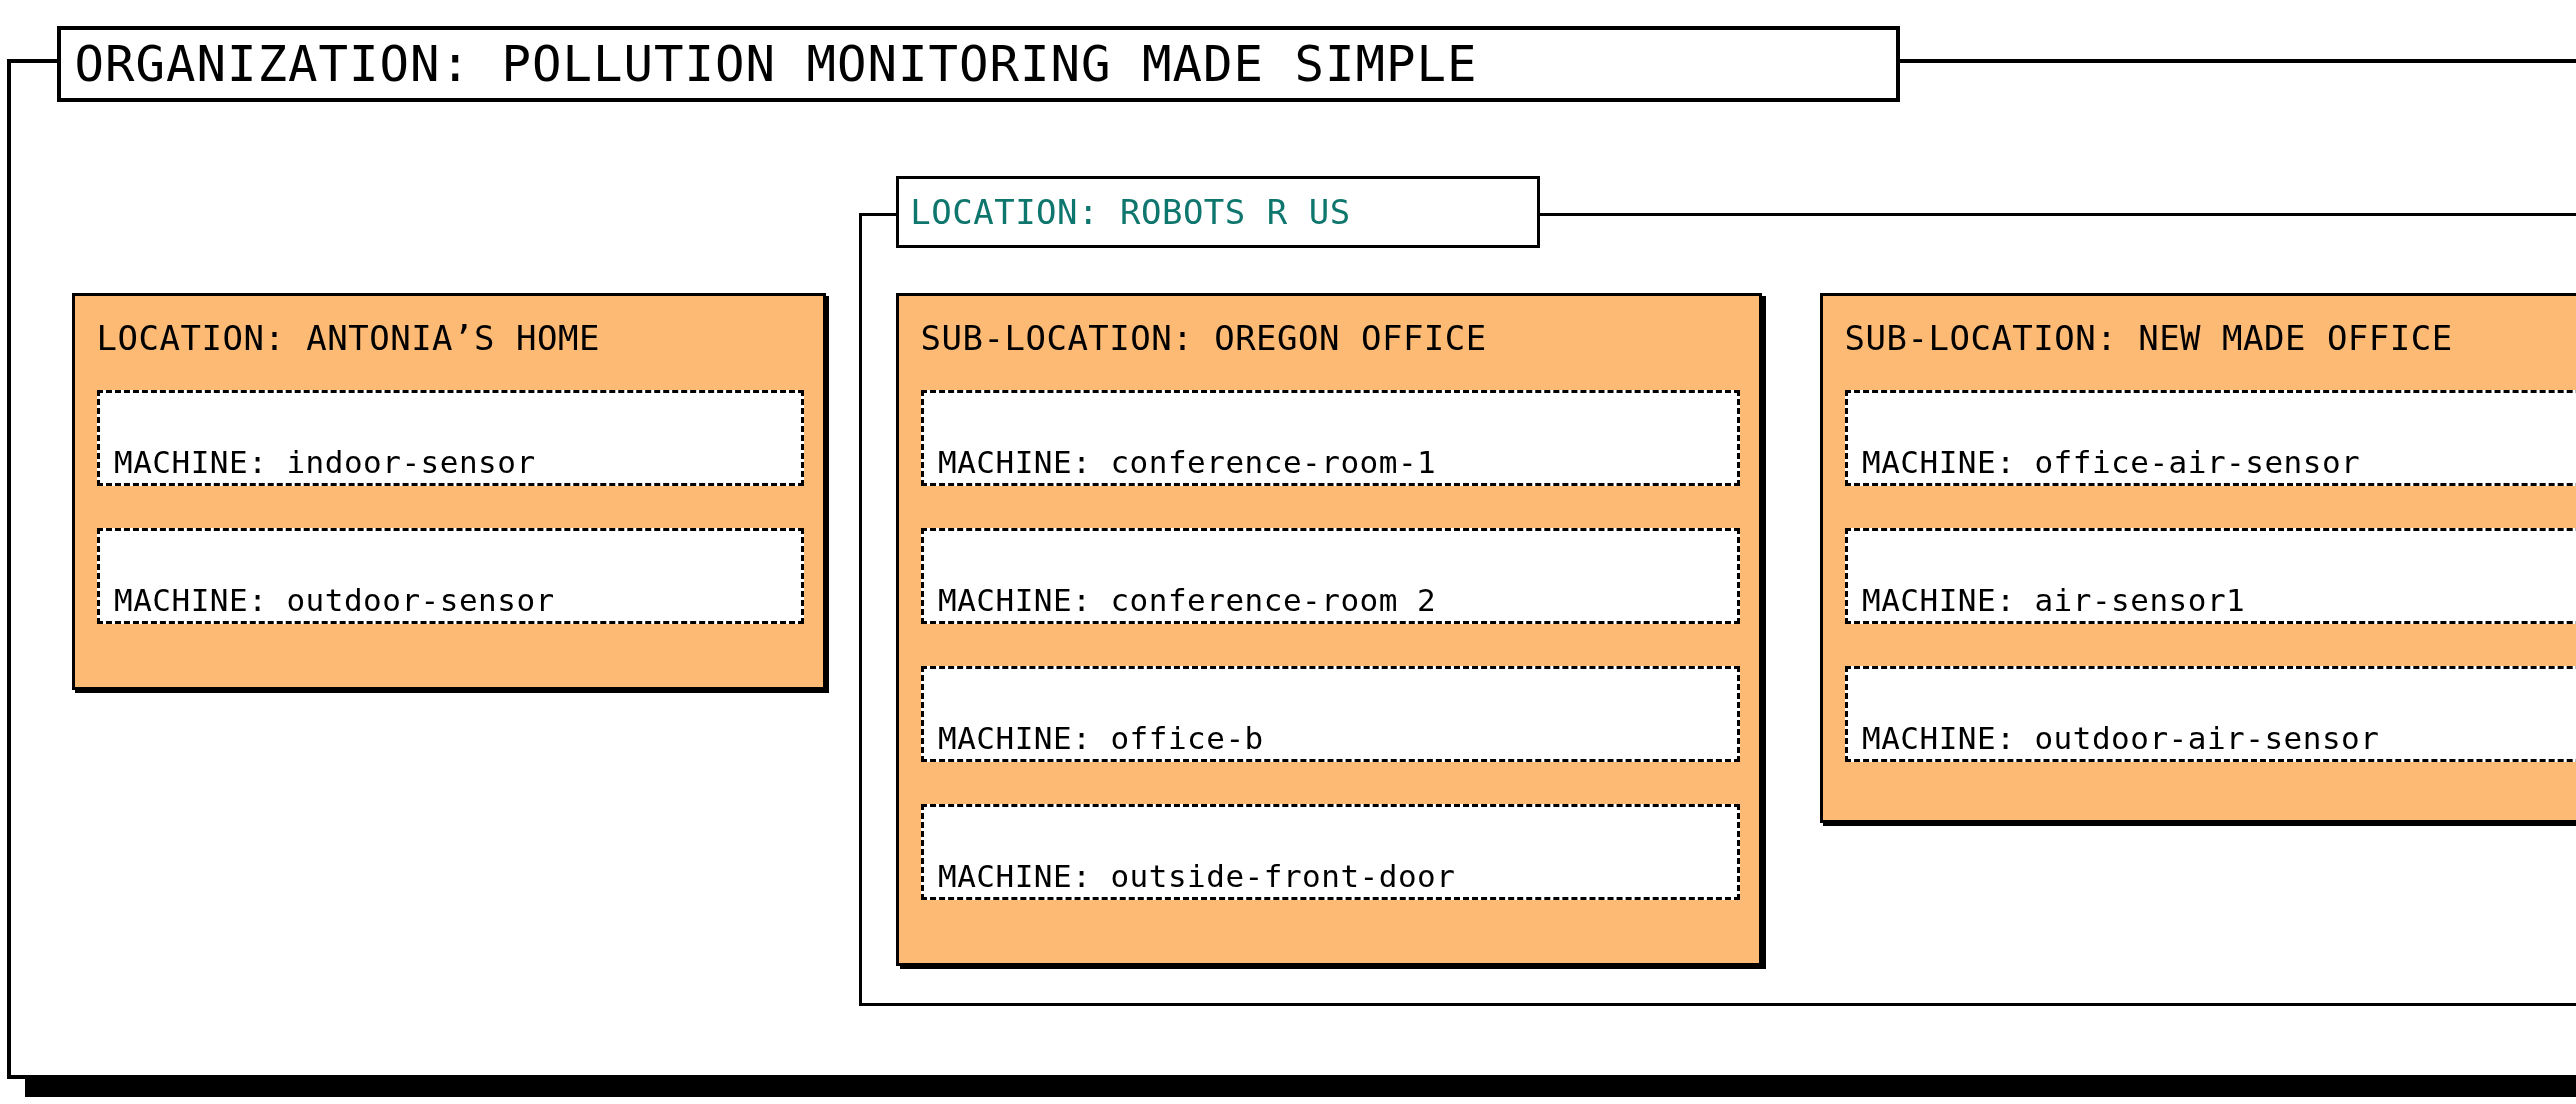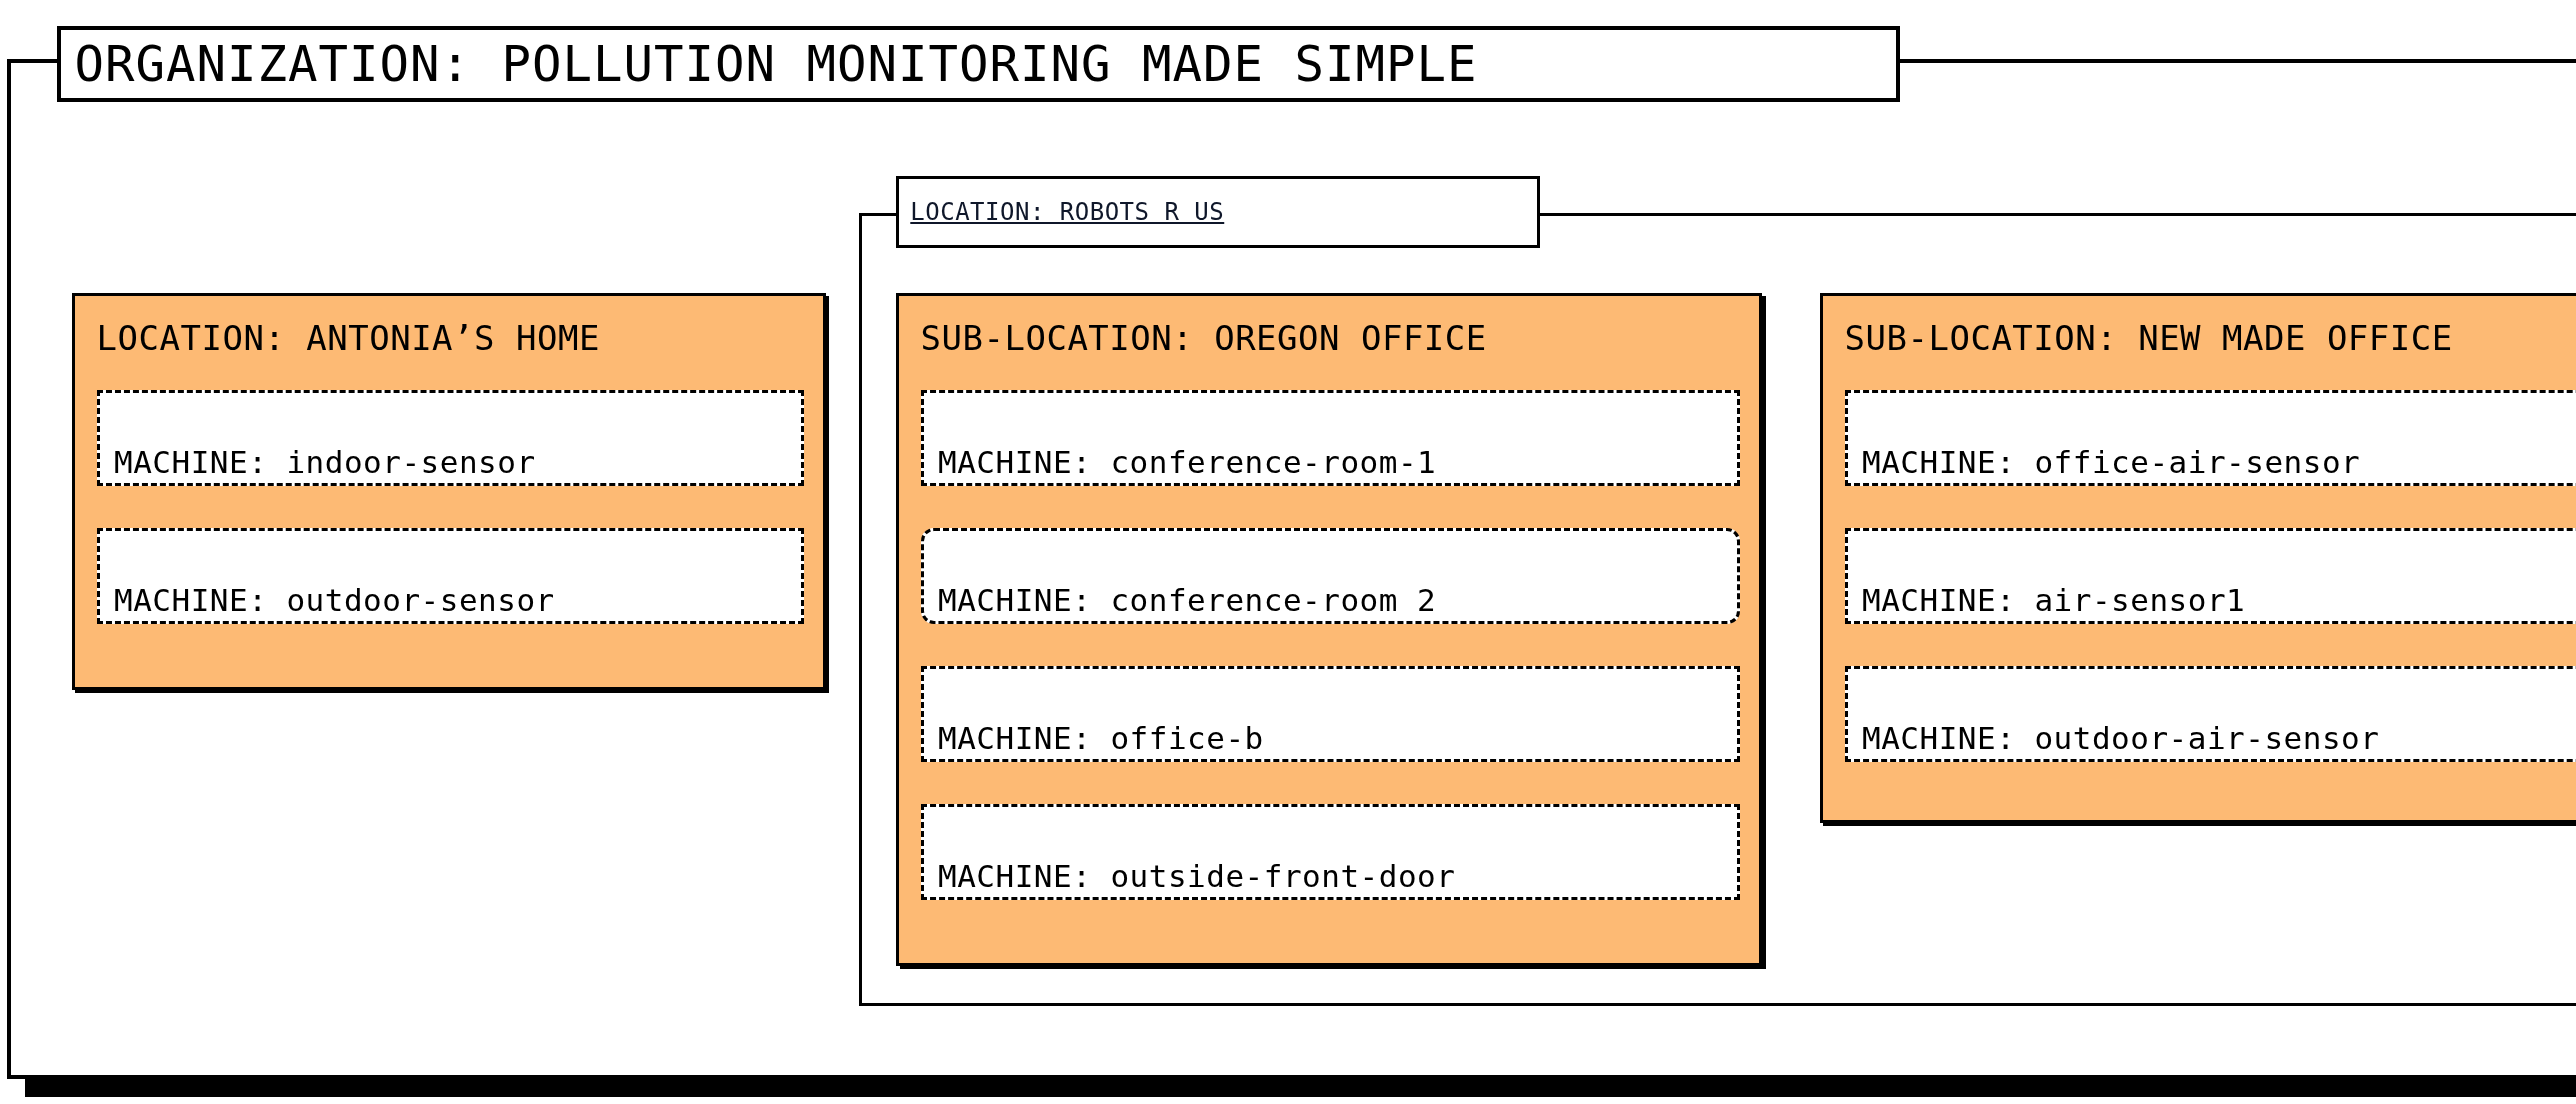--- a/index.html
+++ b/index.html
@@ -76,27 +76,26 @@
     z-index: 3;
   }
   .loc-title-box {
     background: #ffffff;
     border: 3.1px solid #000000;
     display: flex;
     align-items: center;
     z-index: 6;
   }
   .loc-title-text {
-    font-size: 24px;
+    font-size: 34px;
     line-height: 1;
     letter-spacing: 0.5px;
-    color: #0f172a;
+    color: #0f766e;
     padding-left: 11.3px;
     white-space: nowrap;
-    text-decoration: underline;
   }
 
   
   .panel {
     background: #fdba74;
     border: 3.1px solid #000000;
     z-index: 4;
     padding: 0;
   }
   .panel-shadow {
@@ -171,21 +170,21 @@
   <div class="abs panel-shadow" style="left:900px; top:296px; width:866px; height:673px;"></div>
 
   <div class="abs panel" style="left:896px; top:293px; width:866px; height:673px;">
 
     <span class="panel-title">SUB-LOCATION: OREGON OFFICE</span>
 
     <div class="machine" style="left:21.6px; top:94px; width:819px; height:96px;">
       <span class="machine-text">MACHINE: conference-room-1</span>
     </div>
 
-    <div class="machine" style="left:21.6px; top:232px; width:819px; height:96px;border-radius:13px;">
+    <div class="machine" style="left:21.6px; top:232px; width:819px; height:96px;">
       <span class="machine-text">MACHINE: conference-room 2</span>
     </div>
 
     <div class="machine" style="left:21.6px; top:370px; width:819px; height:96px;">
       <span class="machine-text">MACHINE: office-b</span>
     </div>
 
     <div class="machine" style="left:21.6px; top:508px; width:819px; height:96px;">
       <span class="machine-text">MACHINE: outside-front-door</span>
     </div>

